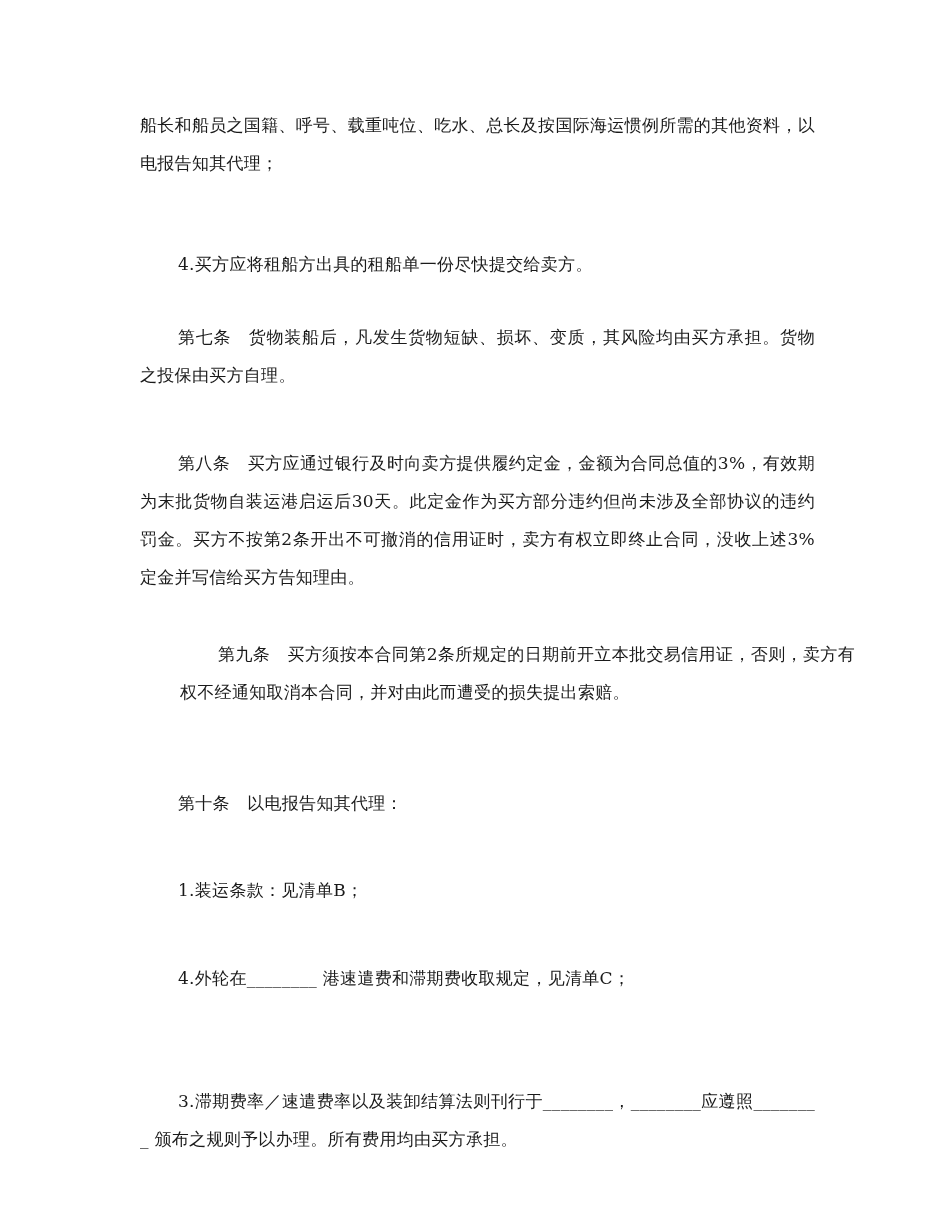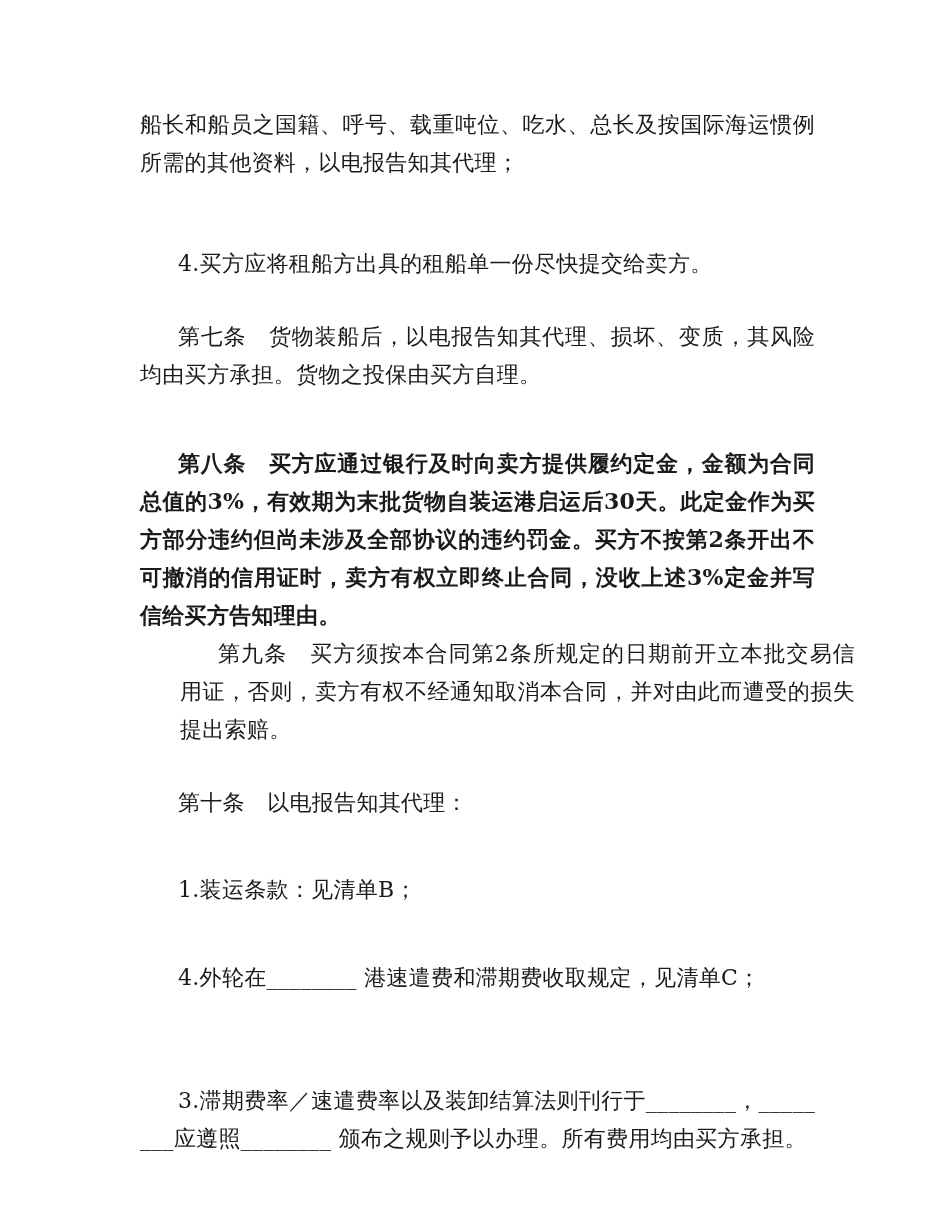--- a/index.html
+++ b/index.html
@@ -18,39 +18,39 @@
     .page {
       position: absolute;
       left: 140px;
       top: 0;
       width: 675px;
     }
     .para {
       position: absolute;
       left: 0;
       width: 675px;
-      font-size: 22px;
+      font-size: 17px;
       line-height: 38px;
       letter-spacing: 0.3px;
       margin: 0;
       white-space: normal;
       word-break: break-all;
       text-align: justify;
       text-align-last: left;
     }
     .indent {
       text-indent: 38px;
     }
   </style>
 </head>
 <body>
 
 <div class="page">
   <p class="para" style="top:106px;">船长和船员之国籍、呼号、载重吨位、吃水、总长及按国际海运惯例所需的其他资料，以电报告知其代理；</p>
   <p class="para indent" style="top:245px;">4.买方应将租船方出具的租船单一份尽快提交给卖方。</p>
-  <p class="para indent" style="top:318px;">第七条　货物装船后，以电报告知其代理、损坏、变质，其风险均由买方承担。货物之投保由买方自理。</p>
-  <p class="para indent" style="top:444px;font-weight:bold;">第八条　买方应通过银行及时向卖方提供履约定金，金额为合同总值的3%，有效期为末批货物自装运港启运后30天。此定金作为买方部分违约但尚未涉及全部协议的违约罚金。买方不按第2条开出不可撤消的信用证时，卖方有权立即终止合同，没收上述3%定金并写信给买方告知理由。</p>
+  <p class="para indent" style="top:318px;">第七条　货物装船后，凡发生货物短缺、损坏、变质，其风险均由买方承担。货物之投保由买方自理。</p>
+  <p class="para indent" style="top:444px;">第八条　买方应通过银行及时向卖方提供履约定金，金额为合同总值的3%，有效期为末批货物自装运港启运后30天。此定金作为买方部分违约但尚未涉及全部协议的违约罚金。买方不按第2条开出不可撤消的信用证时，卖方有权立即终止合同，没收上述3%定金并写信给买方告知理由。</p>
   <p class="para indent" style="top:635px;margin-left:40px;">第九条　买方须按本合同第2条所规定的日期前开立本批交易信用证，否则，卖方有权不经通知取消本合同，并对由此而遭受的损失提出索赔。</p>
   <p class="para indent" style="top:784px;">第十条　以电报告知其代理：</p>
   <p class="para indent" style="top:871px;">1.装运条款：见清单B；</p>
   <p class="para indent" style="top:959px;">4.外轮在________ 港速遣费和滞期费收取规定，见清单C；</p>
   <p class="para indent" style="top:1046px;margin-top:36px;">3.滞期费率／速遣费率以及装卸结算法则刊行于________，________应遵照________ 颁布之规则予以办理。所有费用均由买方承担。</p>
 </div>
 
 </body></html>

